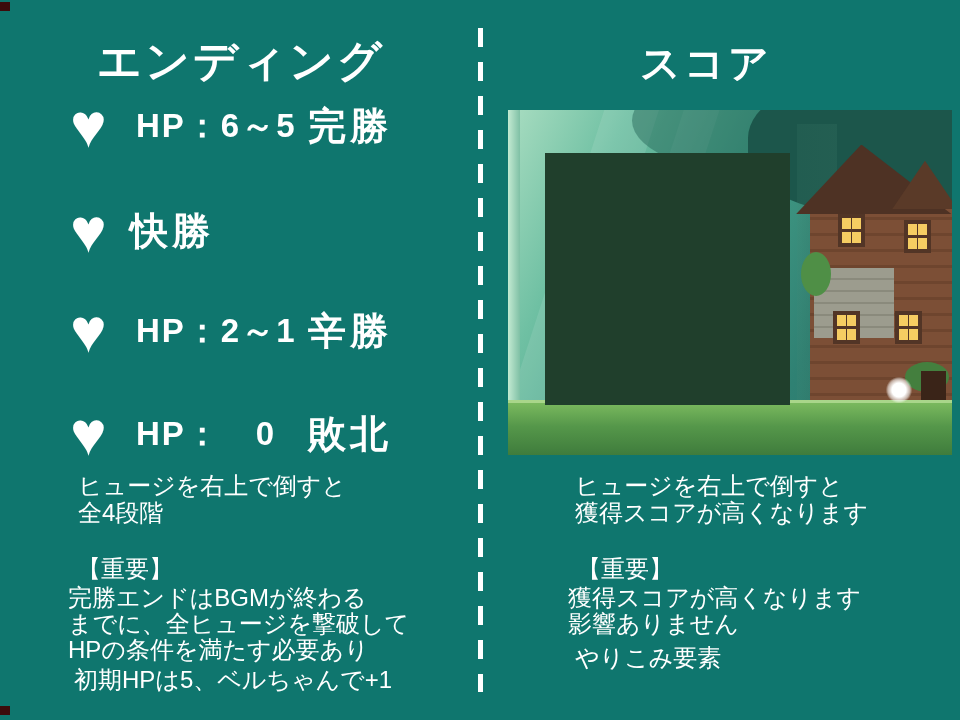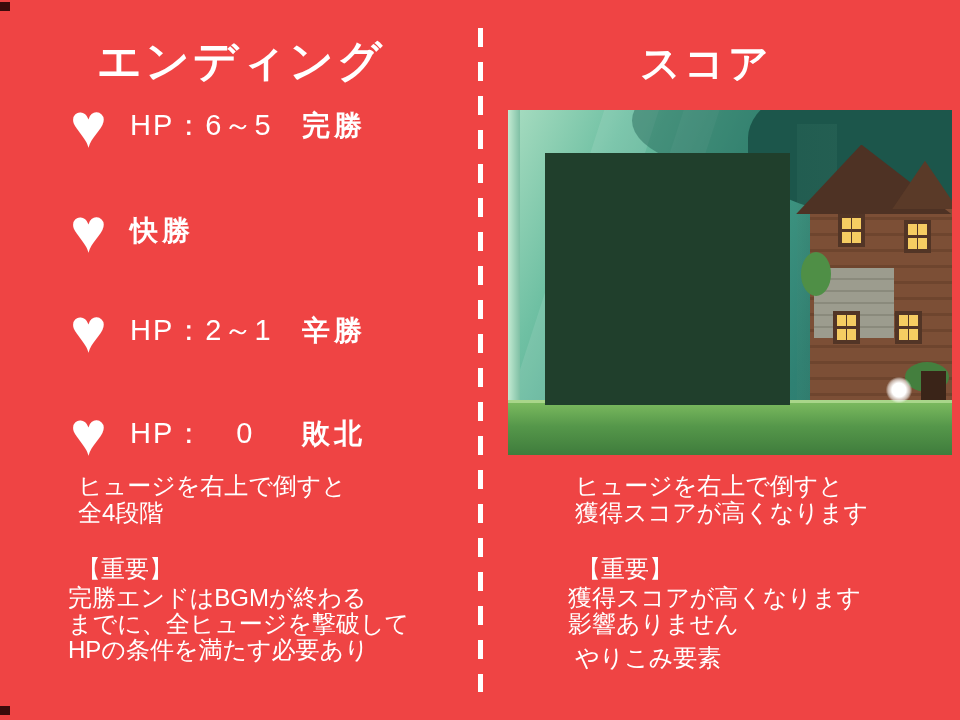--- a/index.html
+++ b/index.html
@@ -1,34 +1,34 @@
 <!DOCTYPE html>
 <html><head>
 <meta charset="utf-8">
 <style>
   * { margin:0; padding:0; box-sizing:border-box; }
   html,body { width:960px; height:720px; background:#000; overflow:hidden; }
   body { font-family:"Liberation Sans","DejaVu Sans",sans-serif; color:#fff; }
-  .stage { position:absolute; left:0; top:0; width:960px; height:720px; background:#ef4444; }
+  .stage { position:absolute; left:0; top:0; width:960px; height:720px; background:#0f766e; }
 
   
   .divider { position:absolute; left:478px; top:28px; width:5px; height:664px;
     background:repeating-linear-gradient(to bottom,#fff 0 19px, transparent 19px 34px); }
 
   
   .panel-title { position:absolute; font-weight:bold; color:#fff; text-align:center; letter-spacing:3px; }
   .title-left { left:0; top:32px; width:482px; font-size:44px; }
   .title-right { left:467px; top:36px; width:478px; font-size:40px; }
 
   
   .hp-row { position:absolute; left:70px; height:60px; display:flex; align-items:center; }
   .hp-row.r0 { top:96px; } .hp-row.r1 { top:201px; } .hp-row.r2 { top:301px; } .hp-row.r3 { top:404px; }
   .heart { font-size:62px; line-height:56px; width:60px; color:#fff; }
-  .hp-label { font-size:29px; font-weight:normal; letter-spacing:2px; width:172px; margin-left:0; }
-  .result-label { font-size:28px; font-weight:bold; letter-spacing:4px; }
+  .hp-label { font-size:33px; font-weight:bold; letter-spacing:2px; width:172px; margin-left:6px; }
+  .result-label { font-size:38px; font-weight:bold; letter-spacing:4px; }
 
   
   .note { position:absolute; font-size:24px; line-height:27px; }
   .note-left { left:78px; top:472px; }
   .note-right { left:575px; top:472px; }
   .important { position:absolute; font-size:24px; line-height:26px; }
   .important-left { left:68px; top:556px; }
   .important-right { left:568px; top:556px; }
   .important .imp-label { margin-bottom:3px;margin-left:9px; }
   .footnote { position:absolute; font-size:24px; }
@@ -113,20 +113,21 @@
     <div>全4段階</div>
   </div>
 
   <div class="important important-left">
     <div class="imp-label">【重要】</div>
     <div>完勝エンドはBGMが終わる</div>
     <div>までに、全ヒュージを撃破して</div>
     <div>HPの条件を満たす必要あり</div>
   </div>
 
+  <div class="footnote footnote-left">初期HPは5、ベルちゃんで+1</div>
 
   <h1 class="panel-title title-right">スコア</h1>
 
   <div class="scene">
     <div class="sky"></div>
     <div class="beam1"></div>
     <div class="beam2"></div>
     <div class="edge-trunk"></div>
     <div class="canopy1"></div>
     <div class="canopy2"></div>

